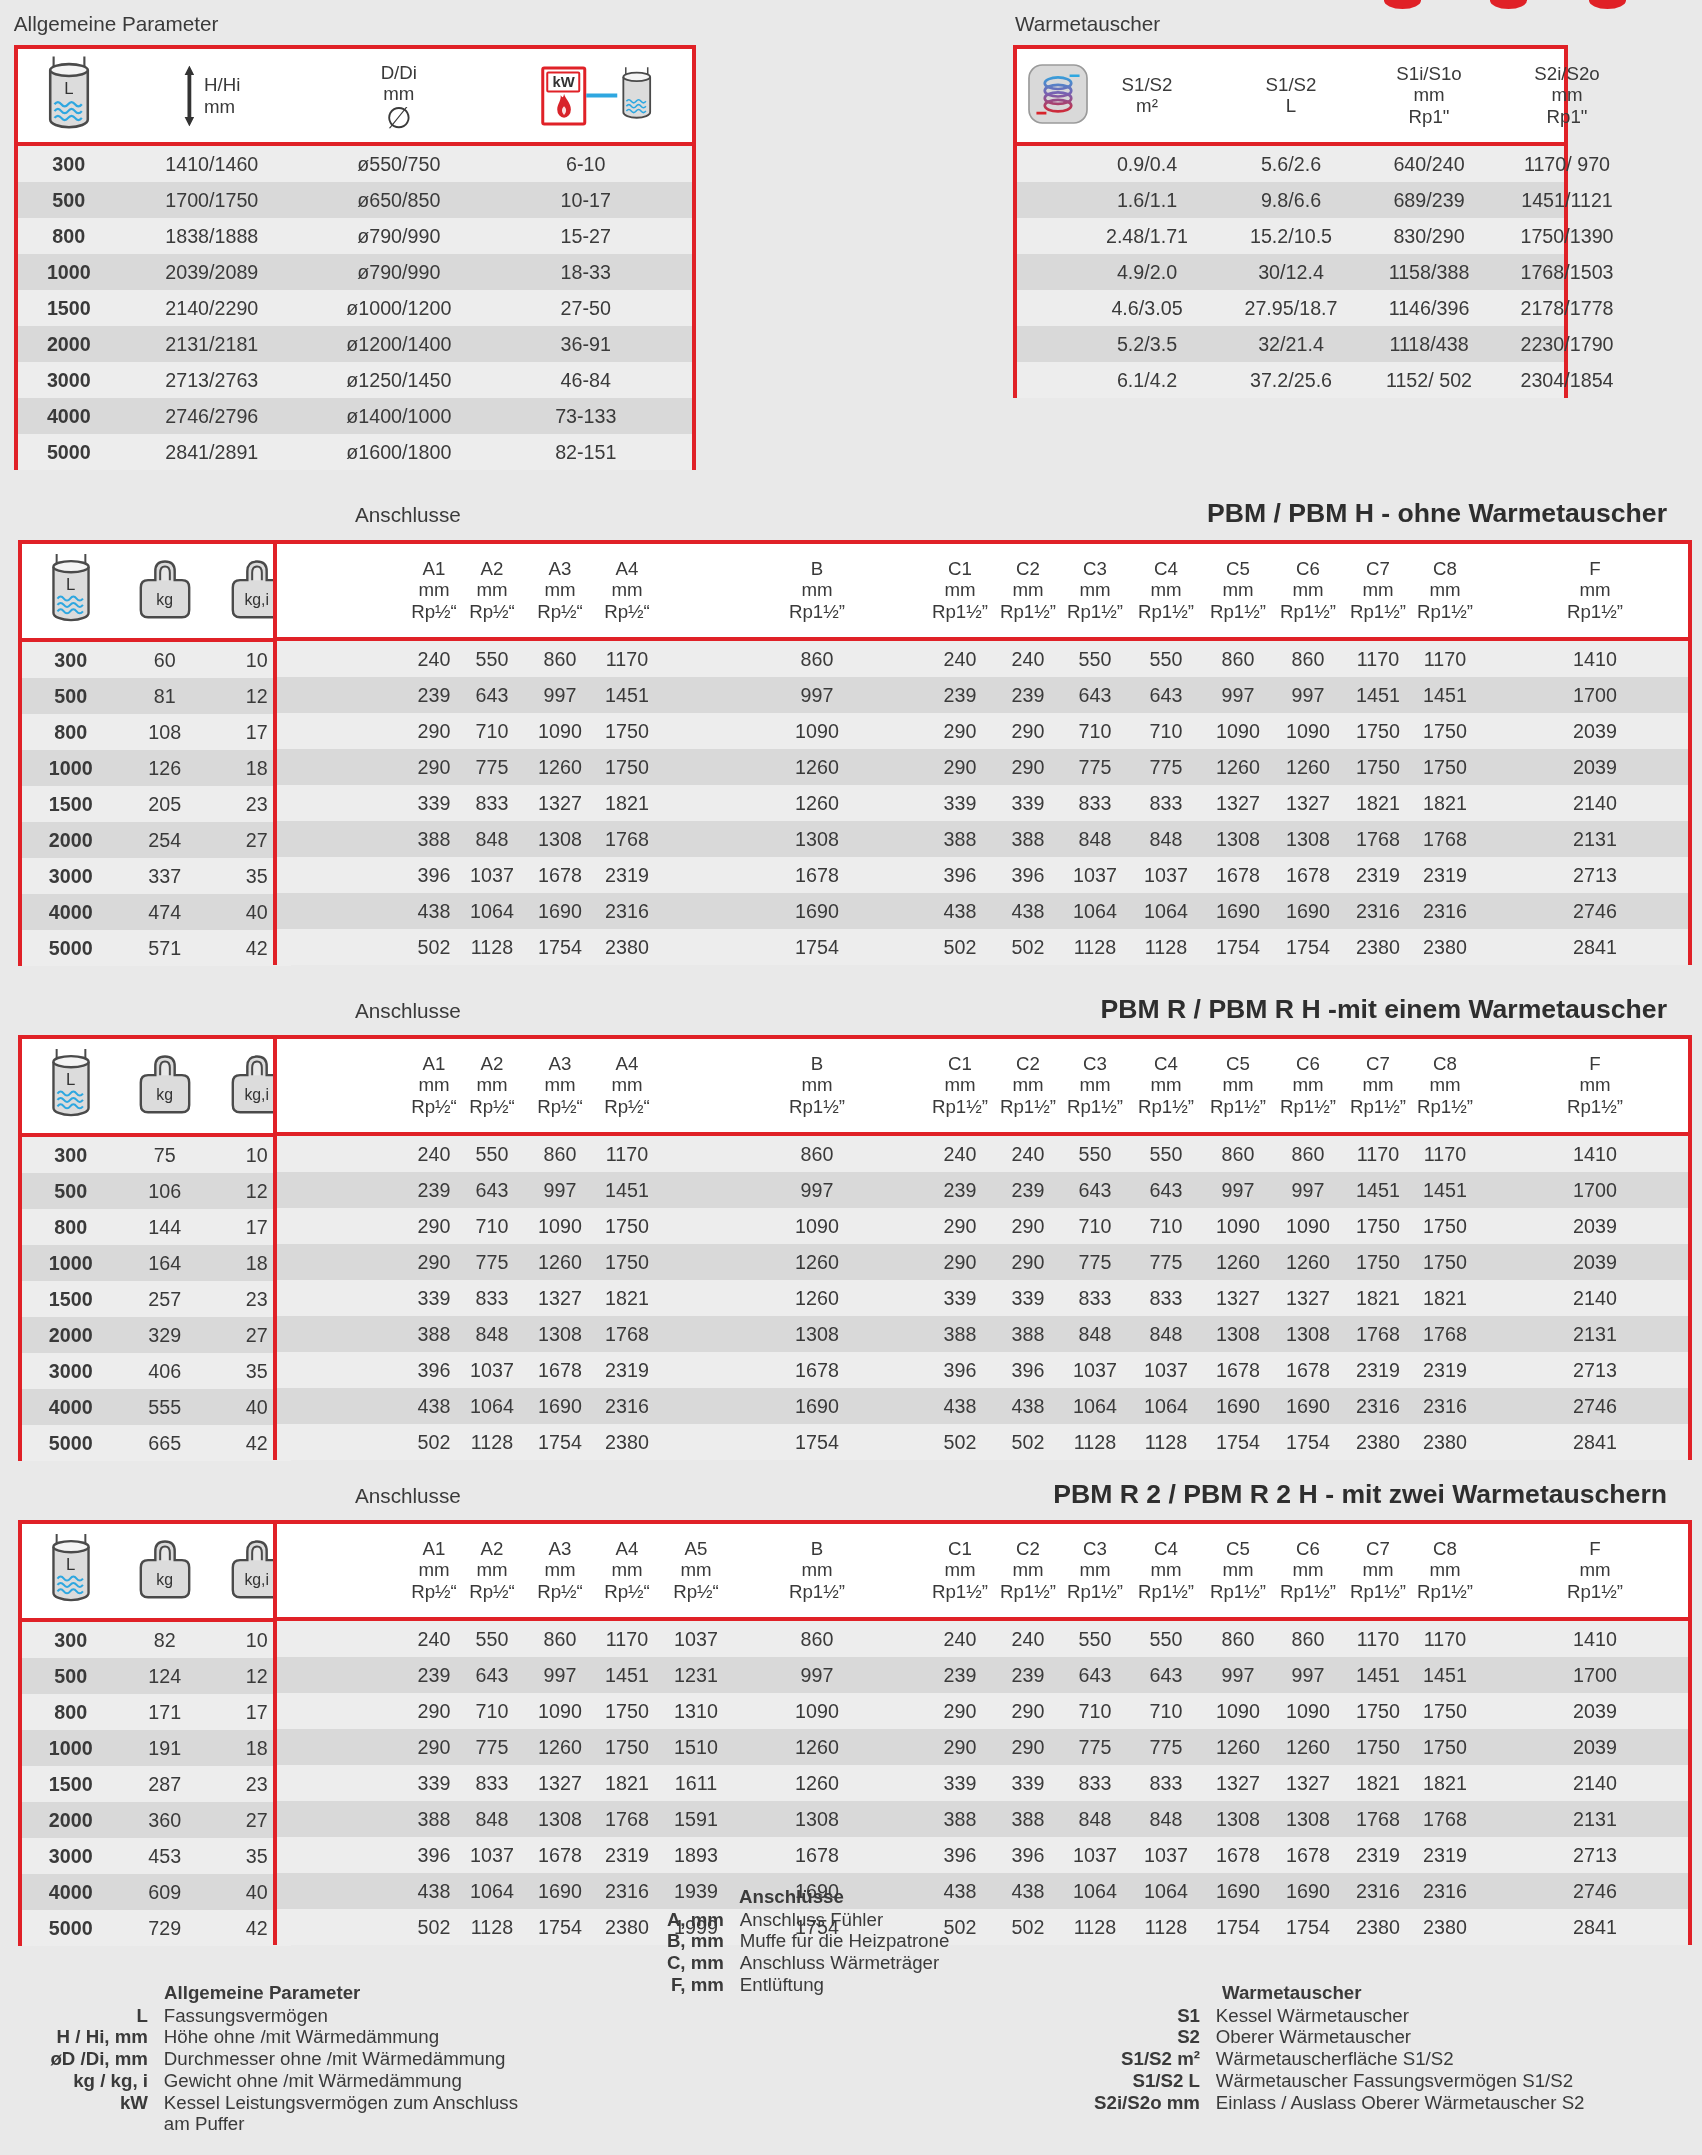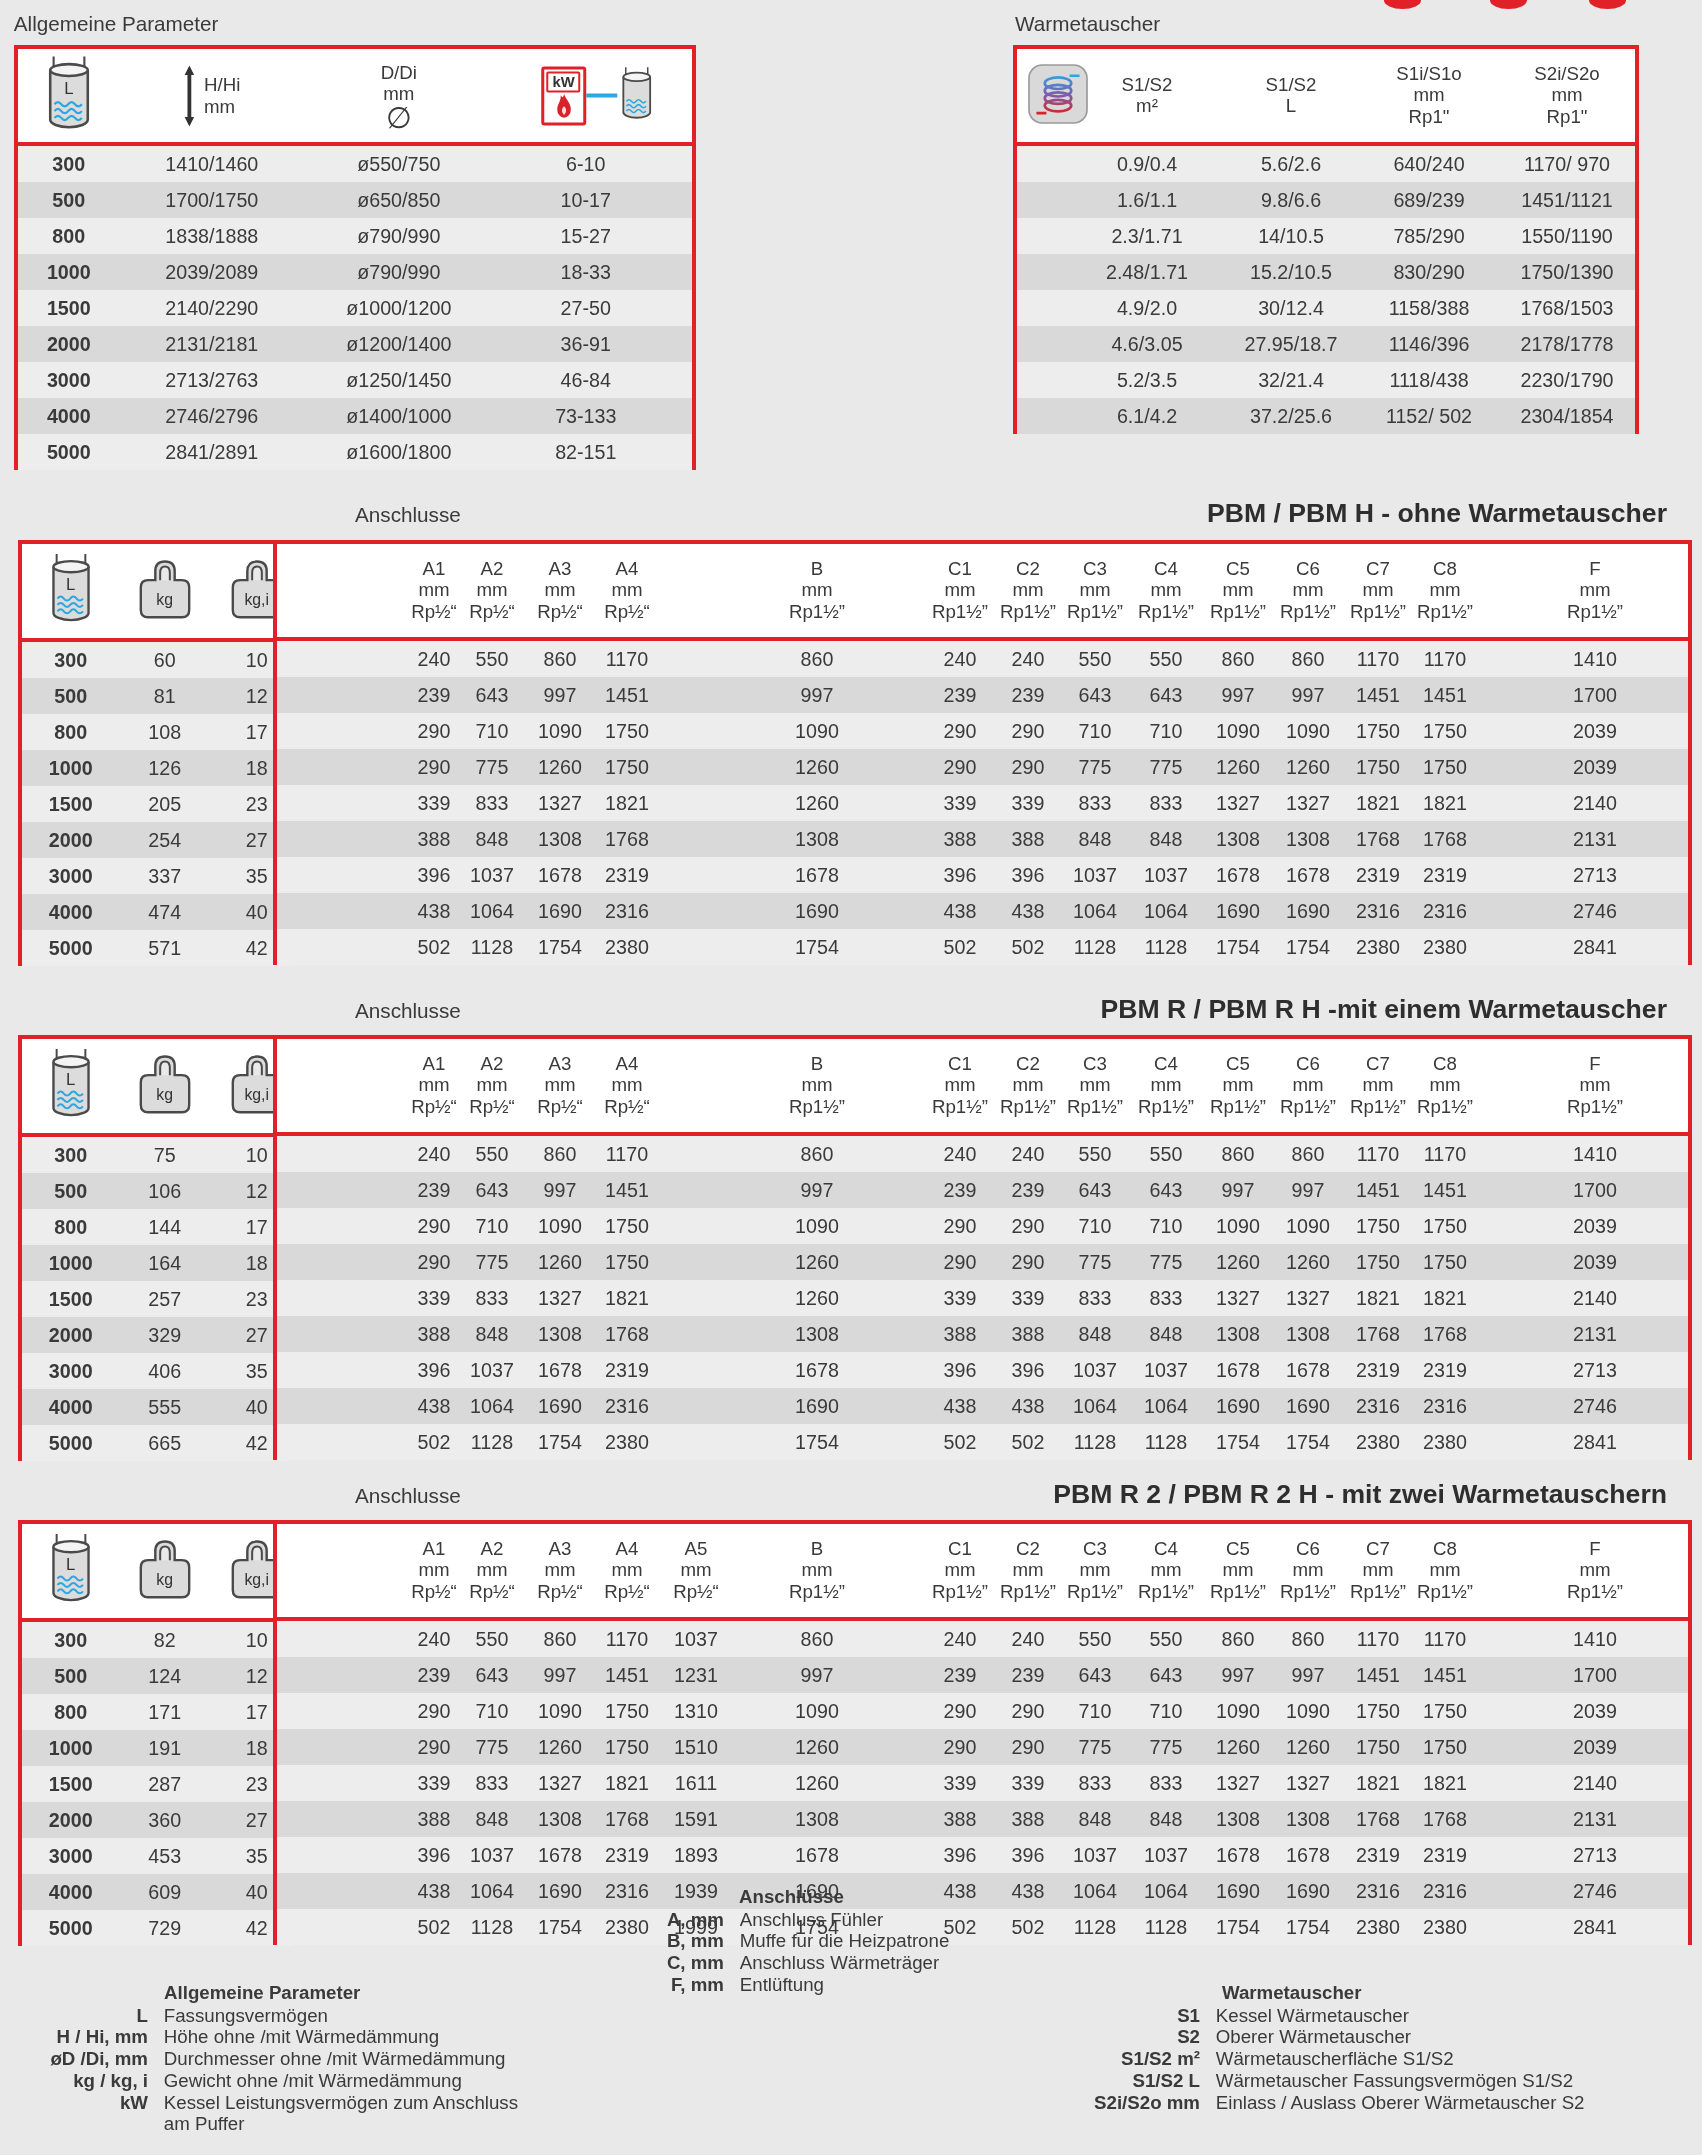--- a/index.html
+++ b/index.html
@@ -231,21 +231,21 @@
 
   <div class="row cT">
     <span>5000</span>
     <span>2841/2891</span>
     <span>ø1600/1800</span>
     <span>82-151</span>
   </div>
 </div>
   </div>
 
-  <div class="tbl" style="left:1013px;top:45px;width:626px">
+  <div class="tbl" style="left:1013px;top:45px;width:555px">
     <div class="hd">
       <div class="hi" style="left:41px">
         <svg width="63" height="63" viewBox="0 0 64 64">
             <use href="#sym-coil" xlink:href="#sym-coil"></use>
           </svg>
       </div>
       <div class="hcells cW">
   <div class="hc">
     <div>S1/S2</div>
     <div>m²</div>
@@ -279,26 +279,20 @@
     <span>1170/ 970</span>
   </div>
 
   <div class="row cW">
     <span>1.6/1.1</span>
     <span>9.8/6.6</span>
     <span>689/239</span>
     <span>1451/1121</span>
   </div>
 
-  <div class="row cW">
-    <span>2.3/1.71</span>
-    <span>14/10.5</span>
-    <span>785/290</span>
-    <span>1550/1190</span>
-  </div>
 
   <div class="row cW">
     <span>2.48/1.71</span>
     <span>15.2/10.5</span>
     <span>830/290</span>
     <span>1750/1390</span>
   </div>
 
 
   <div class="row cW">

